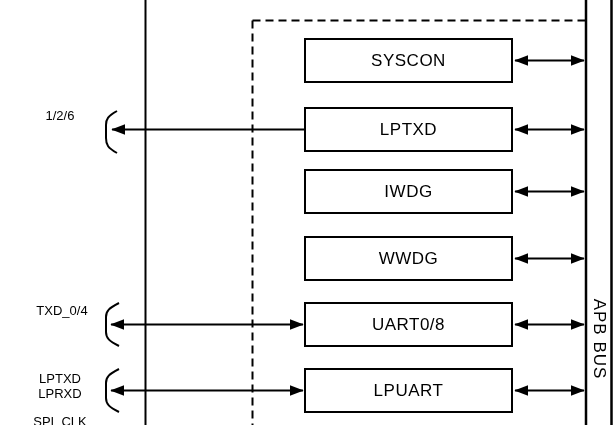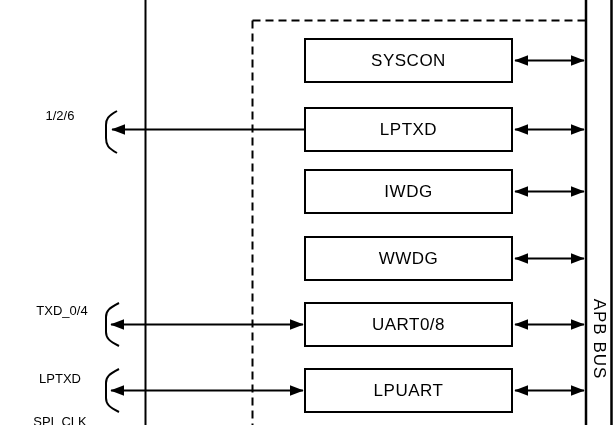--- a/index.html
+++ b/index.html
@@ -97,20 +97,21 @@
   <div class="block blk-lpuart">LPUART</div>
 
   <div class="pin-label pin-beep">
     <div>1/2/6</div>
   </div>
   <div class="pin-label pin-uart">
     <div>TXD_0/4</div>
   </div>
   <div class="pin-label pin-lpuart">
     <div>LPTXD</div>
+    <div>LPRXD</div>
   </div>
   <div class="pin-label pin-spi">
     <div>SPI_CLK</div>
   </div>
 
   <div class="bus-label">APB BUS</div>
 
 </div>
 
 </body></html>

